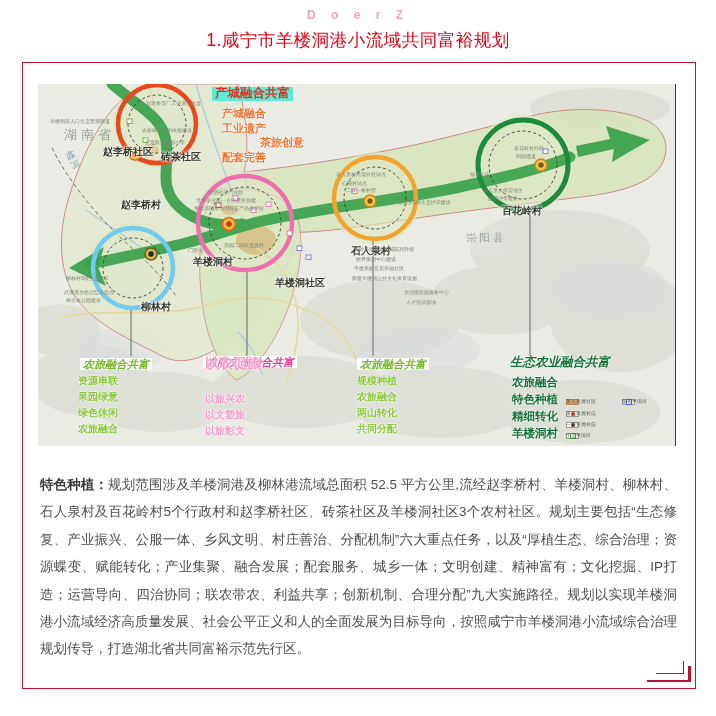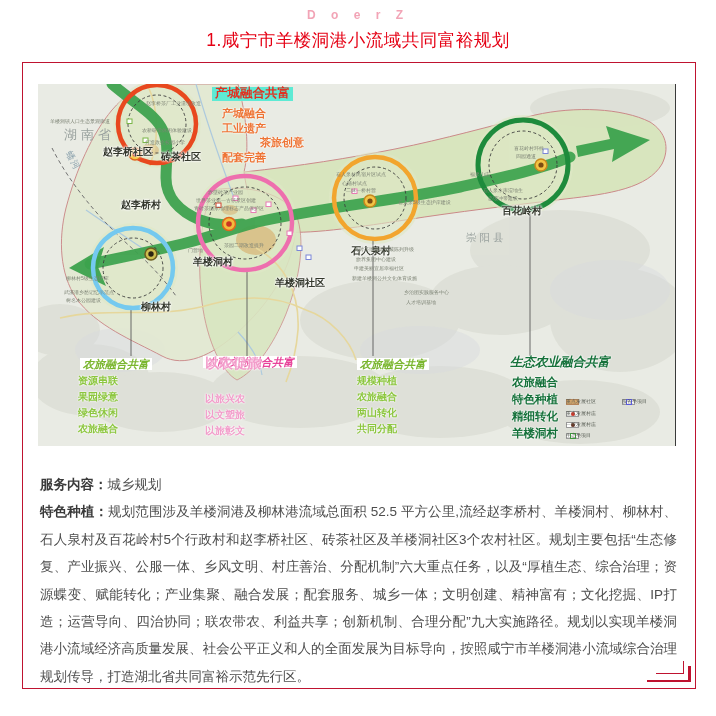--- a/index.html
+++ b/index.html
@@ -262,22 +262,19 @@
       <span class="micro" style="left: 470px; top: 172px;">福泉山庄</span>
       <span class="micro" style="left: 483px; top: 188px;">石人泉水库湿地生</span>
       <span class="micro" style="left: 488px; top: 196px;">态缓冲带建设</span>
       <span class="micro" style="left: 66px; top: 276px;">柳林村5级生态护岸</span>
       <span class="micro" style="left: 64px; top: 290px;">武溪港乡愁记忆示范点</span>
       <span class="micro" style="left: 66px; top: 298px;">树名木公园建设</span>
     </div>
 </div>
 
 <div class="details">
-  <div class="svc">
-    <b>服务内容：</b><span>城乡规划</span>
-  </div>
   <div class="ovw">
     <b>特色种植：</b><span>规划范围涉及羊楼洞港及柳林港流域总面积 52.5 平方公里,流经赵李桥村、羊楼洞村、柳林村、石人泉村及百花岭村5个行政村和赵李桥社区、砖茶社区及羊楼洞社区3个农村社区。规划主要包括“生态修复、产业振兴、公服一体、乡风文明、村庄善治、分配机制”六大重点任务，以及“厚植生态、综合治理；资源蝶变、赋能转化；产业集聚、融合发展；配套服务、城乡一体；文明创建、精神富有；文化挖掘、IP打造；运营导向、四治协同；联农带农、利益共享；创新机制、合理分配”九大实施路径。规划以实现羊楼洞港小流域经济高质量发展、社会公平正义和人的全面发展为目标导向，按照咸宁市羊楼洞港小流域综合治理规划传导，打造湖北省共同富裕示范先行区。</span>
   </div>
 </div>
 
 <div class="corner-outer"></div>
 <div class="corner-inner"></div>
 
 </body></html>

